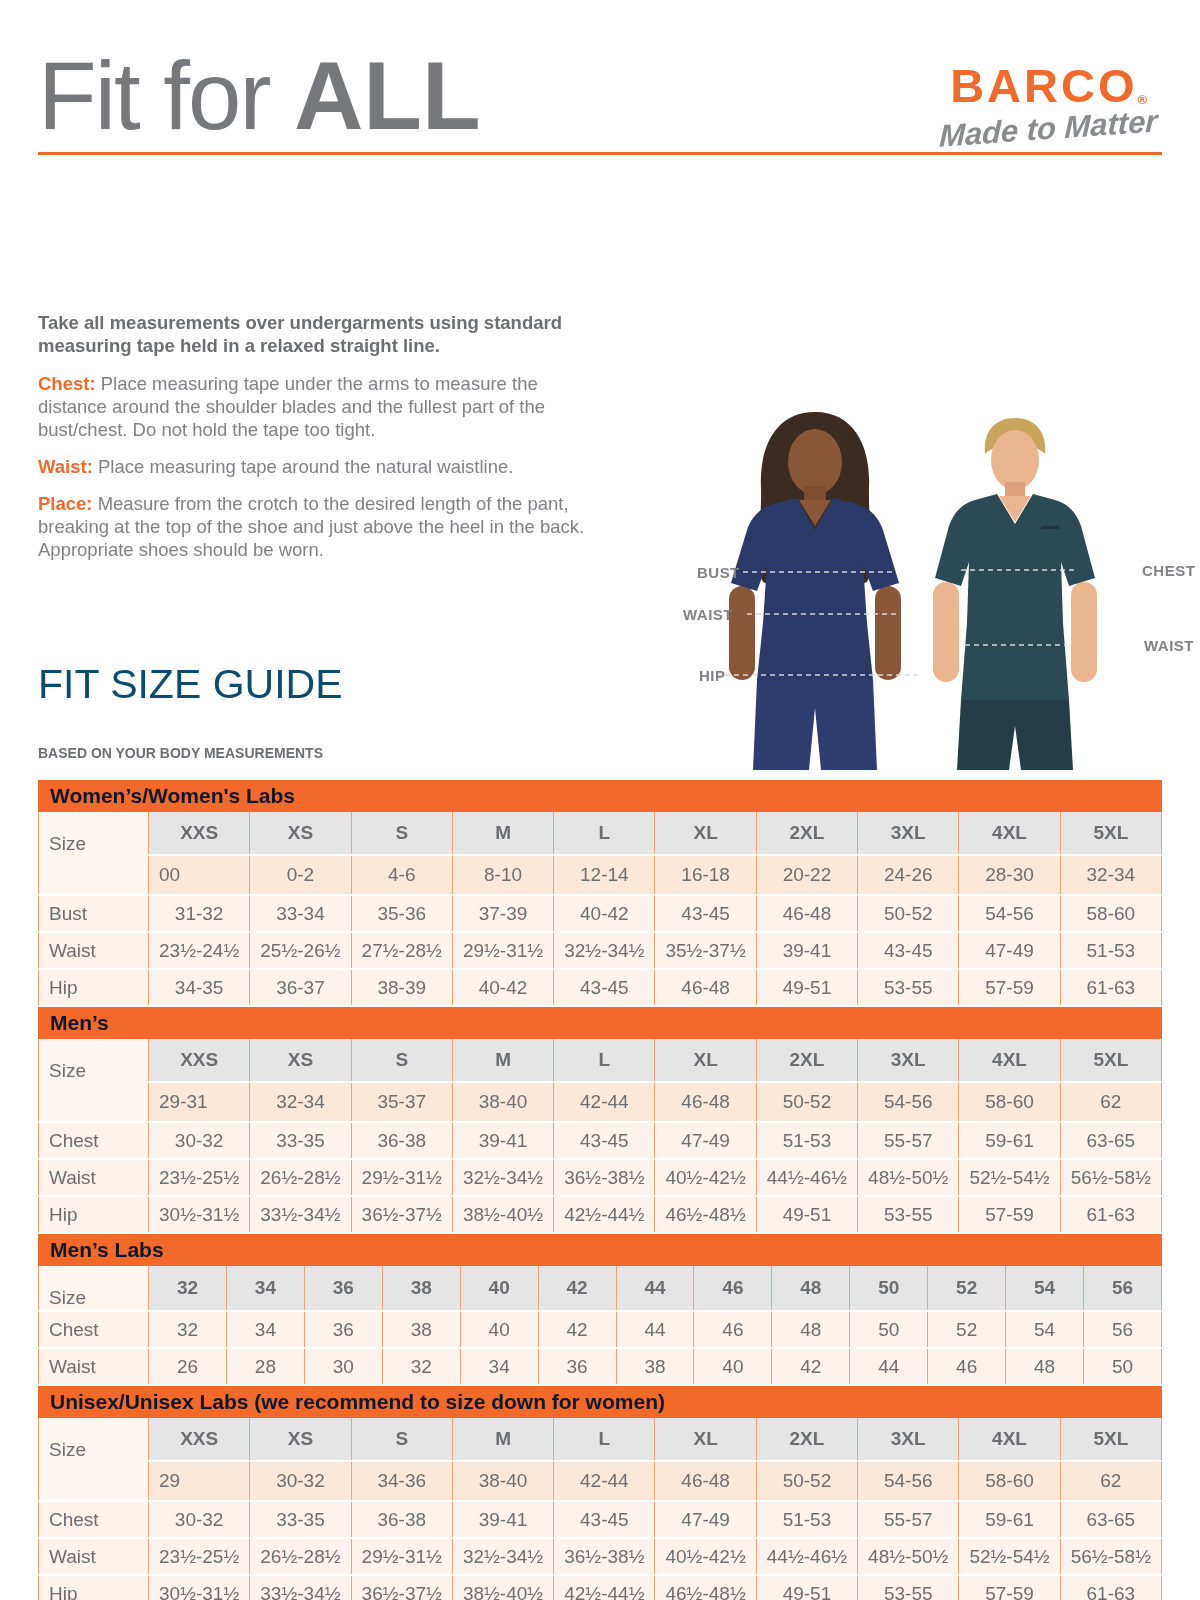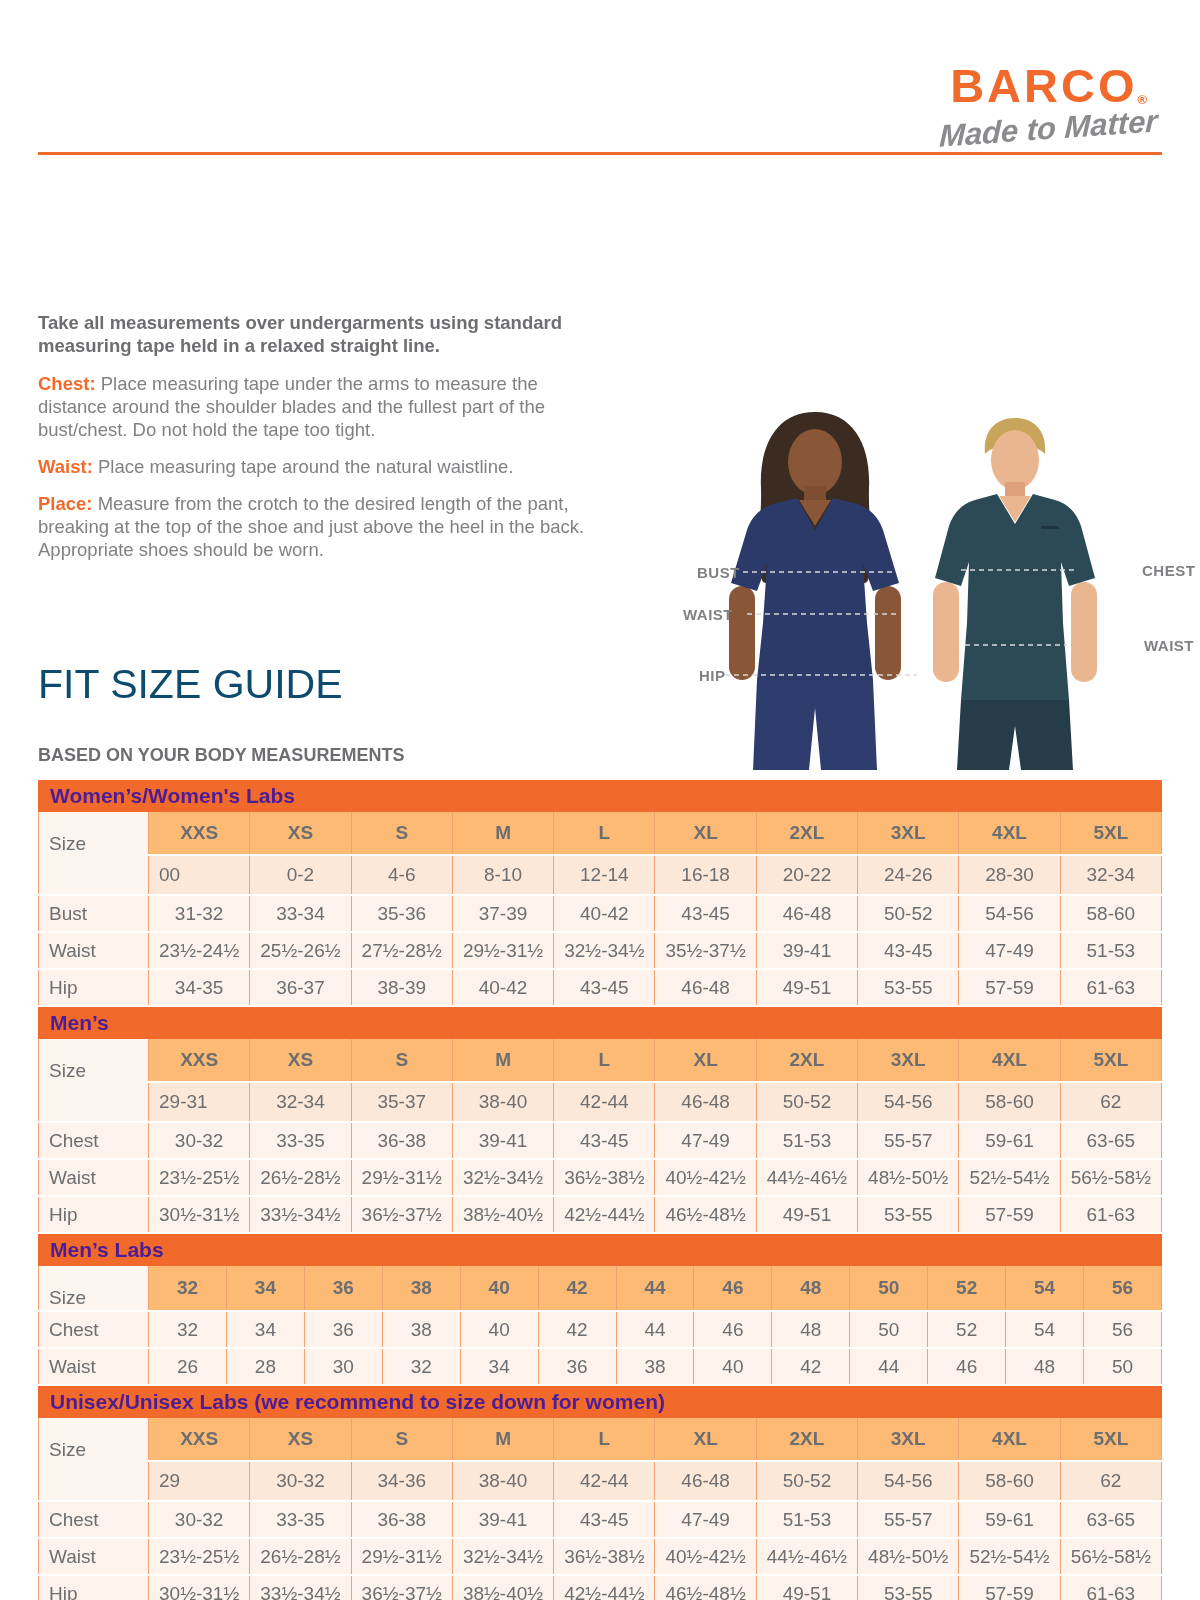--- a/index.html
+++ b/index.html
@@ -25,40 +25,41 @@
   .copy-intro { font-weight:700; color:#6D6E71; margin:0 0 15px; }
   .measure-item { margin:0 0 14px; }
   .m-label { color:#F26A2B; font-weight:700; }
 
   
   .figure { position:absolute; left:655px; top:378px; width:545px; height:392px; }
   .fig-label { position:absolute; color:#808184; font-weight:700; font-size:15px; letter-spacing:0.5px; }
 
   
   .fsg-heading { position:absolute; left:38px; top:664px; font-size:41px; font-weight:400; color:#0c4a6e; line-height:1; }
-  .fsg-sub { position:absolute; left:38px; top:745px; font-size:18px; font-weight:700; color:#6D6E71; }
+  .fsg-sub { position:absolute; left:38px; top:745px; font-size:14px; font-weight:700; color:#6D6E71; }
   .tables { position:absolute; left:38px; top:780px; width:1124px; }
 
-  .band { background:#F26A2B; color:#4c1d95; font-weight:700; font-size:21px;
+  .band { background:#F26A2B; color:#0f172a; font-weight:700; font-size:21px;
           padding:3px 12px; height:26px; line-height:26px; }
   table.size-table { width:100%; border-collapse:collapse; table-layout:fixed; }
   table.size-table td { text-align:center; color:#6D6E71; font-size:19px;
           border-right:1px solid #F2A271; border-bottom:2px solid #fff; overflow:hidden; }
   table.size-table td:first-child { border-left:1px solid #F2A271; text-align:left; padding-left:10px; }
   td.size-label { background:#FDF5F0; vertical-align:top; padding-top:21px; }
-  td.size-name  { background:#fdba74; font-weight:700; height:40px; }
+  td.size-name  { background:#e5e5e5; font-weight:700; height:40px; }
   td.size-num   { background:#FCE8D8; height:36px; }
   td.row-label  { background:#FDF3EC; height:33px; }
   td.cell       { background:#FDF3EC; height:33px; }
 </style>
 </head>
 <body>
 
 <div class="page">
 
+  <div class="title"><span>Fit for </span><span class="title-bold">ALL</span></div>
 
   <div class="brand">
     <div class="brand-name"><span>BARCO</span><span class="brand-reg">®</span></div>
     <div class="brand-tagline">Made to Matter</div>
   </div>
 
   <div class="rule"></div>
 
 
   <div class="copy">

